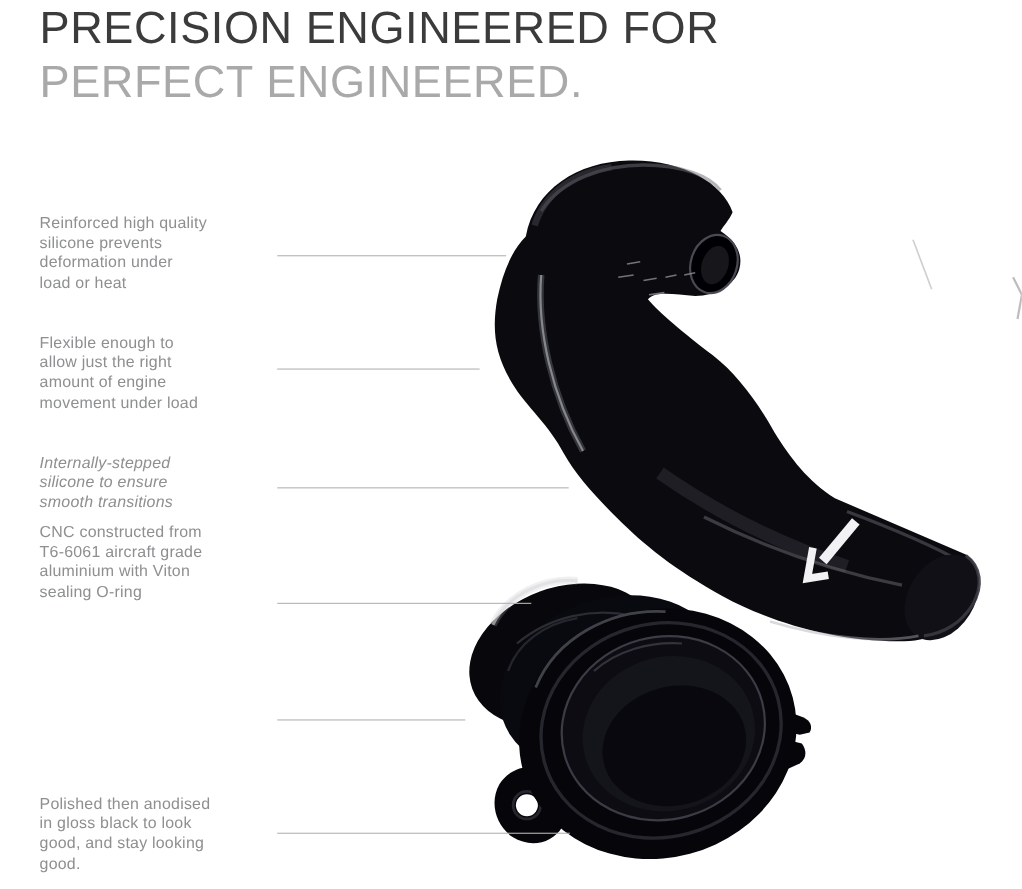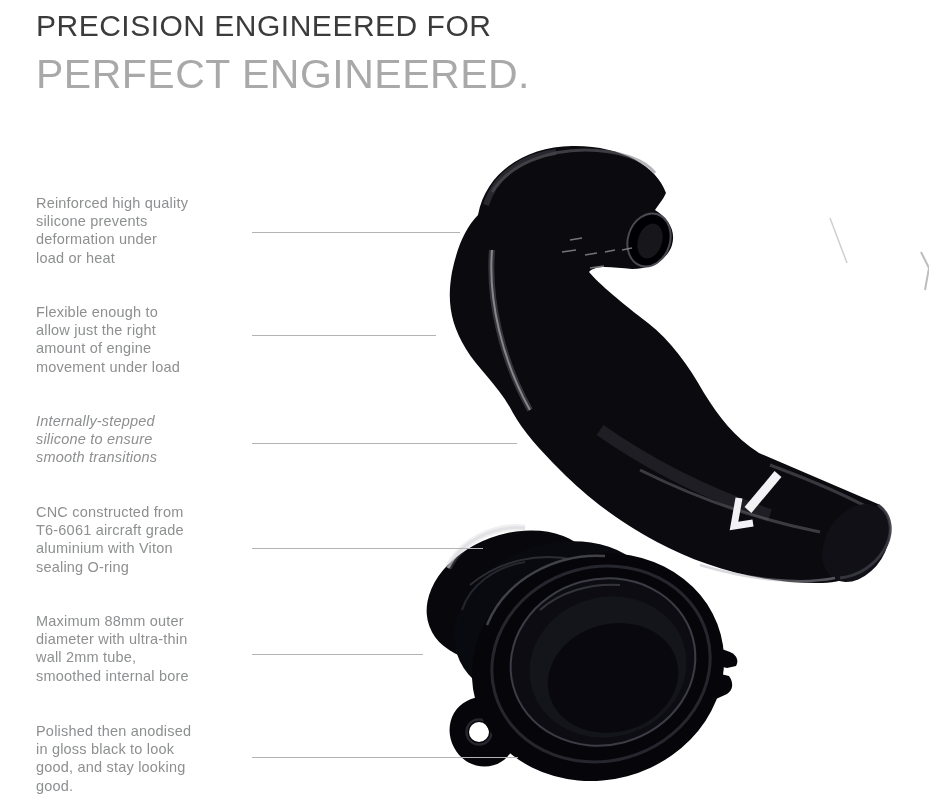--- a/index.html
+++ b/index.html
@@ -4,35 +4,35 @@
 <style>
   :root{ color-scheme: light; }
   html,body{ margin:0; padding:0; background:#ffffff; }
   .page{
     position:relative; width:929px; height:808px; overflow:hidden;
     background:var(--background,#ffffff);
     font-family:"Liberation Sans", sans-serif;
   }
   .title{ position:absolute; left:36px; top:0px; font-weight:400; letter-spacing:0.5px; }
   .title .l1{
-    display:block; font-size:30px; line-height:51px;
+    display:block; font-size:41px; line-height:51px;
     color:var(--title-primary,#3b3b3b);
   }
   .title .l2{
     display:block; font-size:41px; line-height:47px;
     color:var(--title-secondary,#a9a9a9);
   }
   .feature{
     position:absolute; left:36px; width:200px;
     font-size:14.5px; line-height:18.2px; letter-spacing:0.2px;
     color:var(--body-text,#8d8f90);
     white-space:pre-line;
   }
   .f1{ top:194px; } .f2{ top:303px; } .f3{ top:412px;font-style:italic; }
-  .f4{ top:503px; } .f5{ top:612px; } .f6{ top:722px; }
+  .f4{ top:475px; } .f5{ top:612px; } .f6{ top:722px; }
   .cline{
     position:absolute; height:1px;
     background:var(--connector-line,#b3b3b3);
   }
   .c1{ left:252px; top:232px; width:208px; }
   .c2{ left:252px; top:335px; width:184px; }
   .c3{ left:252px; top:443px; width:265px; }
   .c4{ left:252px; top:548px; width:231px; }
   .c5{ left:252px; top:654px; width:171px; }
   .c6{ left:252px; top:757px; width:266px; }
@@ -153,24 +153,20 @@
 silicone prevents
 deformation under
 load or heat</div>
   <div class="feature f3">Internally-stepped
 silicone to ensure
 smooth transitions</div>
   <div class="feature f4">CNC constructed from
 T6-6061 aircraft grade
 aluminium with Viton
 sealing O-ring</div>
-  <div class="feature f5">Maximum 88mm outer
-diameter with ultra-thin
-wall 2mm tube,
-smoothed internal bore</div>
   <div class="feature f6">Polished then anodised
 in gloss black to look
 good, and stay looking
 good.</div>
 
   <div class="cline c1"></div>
   <div class="cline c2"></div>
   <div class="cline c3"></div>
   <div class="cline c4"></div>
   <div class="cline c5"></div>

